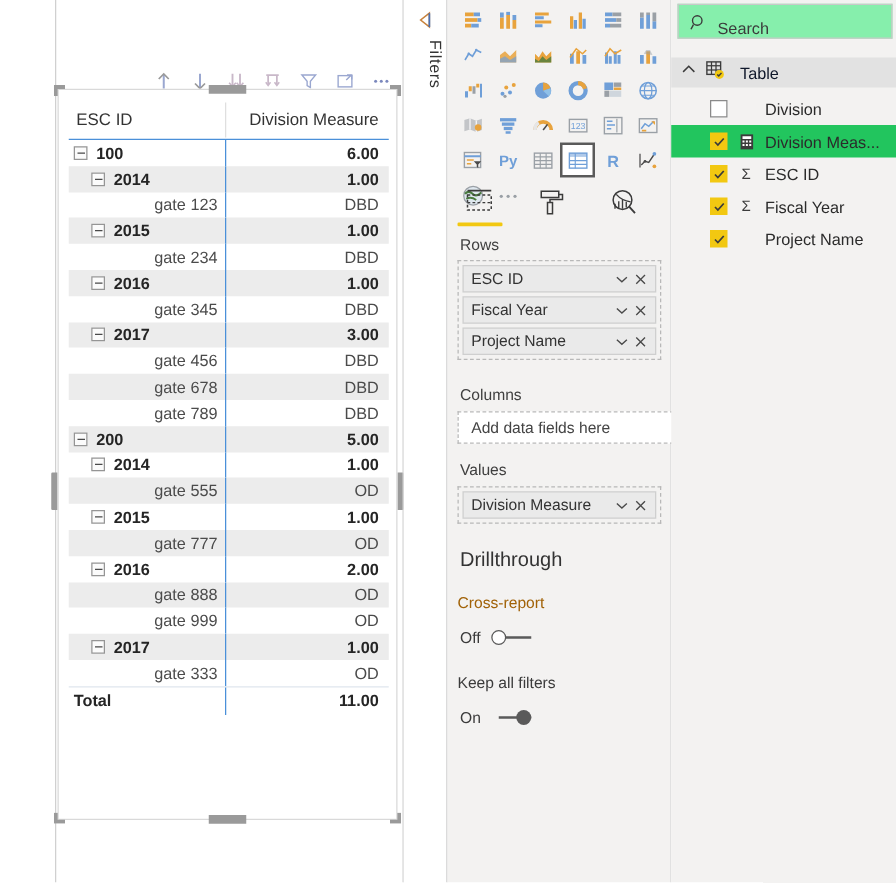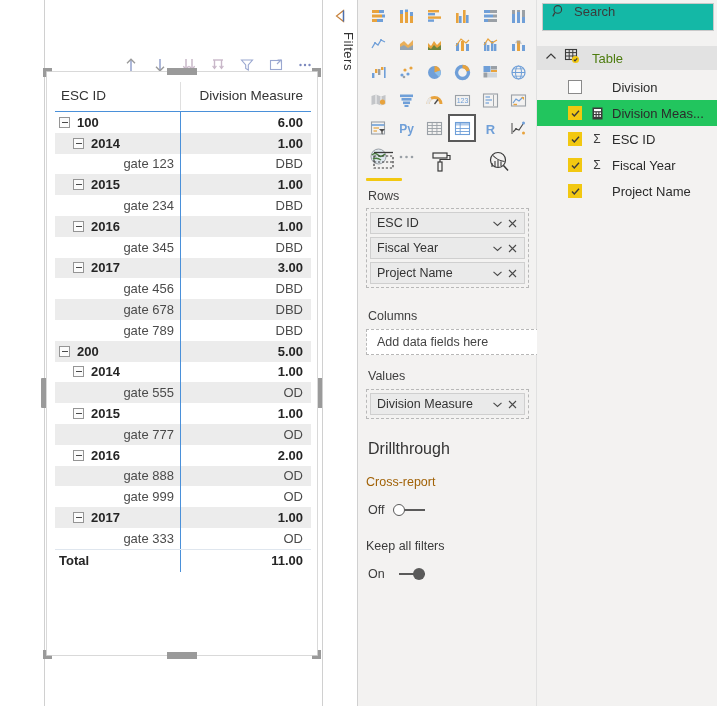--- a/index.html
+++ b/index.html
@@ -207,31 +207,31 @@
   .tgl.off .tgl-knob { left: 0; background: #ffffff; border: 1.5px solid #5a5a5a; }
   .tgl.on .tgl-knob { left: 20px; background: #5a5a5a; }
 
   
   #fields-pane {
     position: absolute; left: 537px; top: 0; width: 180px; height: 706px;
     background: #f3f2f1;
   }
   #search-box {
     position: absolute; left: 5px; top: 3px; width: 172px; height: 28px;
-    background: #14b8a6; border: 1px solid #c9c9c9;
-    display: flex; align-items: flex-start; padding-left: 9px; gap: 8px;
+    background: #86efac; border: 1px solid #c9c9c9;
+    display: flex; align-items: flex-end; padding-left: 9px; gap: 8px;
   }
   #search-placeholder { font-size: 13px; color: #3b3b3b; }
 
   #table-header-row {
     position: absolute; left: 0; top: 46px; width: 180px; height: 24px;
     background: #e2e2e2; display: flex; align-items: center; padding-left: 8px; gap: 7px;
     cursor: pointer;
   }
-  #table-header-row .tbl-name { font-size: 13px; color: #4d7c0f; margin-left: 5px; }
+  #table-header-row .tbl-name { font-size: 13px; color: #0f172a; margin-left: 5px; }
 
   .field-row {
     position: absolute; left: 0; width: 180px; height: 26px;
     display: flex; align-items: center; padding-left: 31px; gap: 8px; cursor: pointer;
   }
   .field-row.highlight { background: #22c55e; }
   .field-row .fld-name { font-size: 13px; color: #2b2b2b; }
   .chk {
     width: 14px; height: 14px; flex: 0 0 14px;
     display: flex; align-items: center; justify-content: center;

